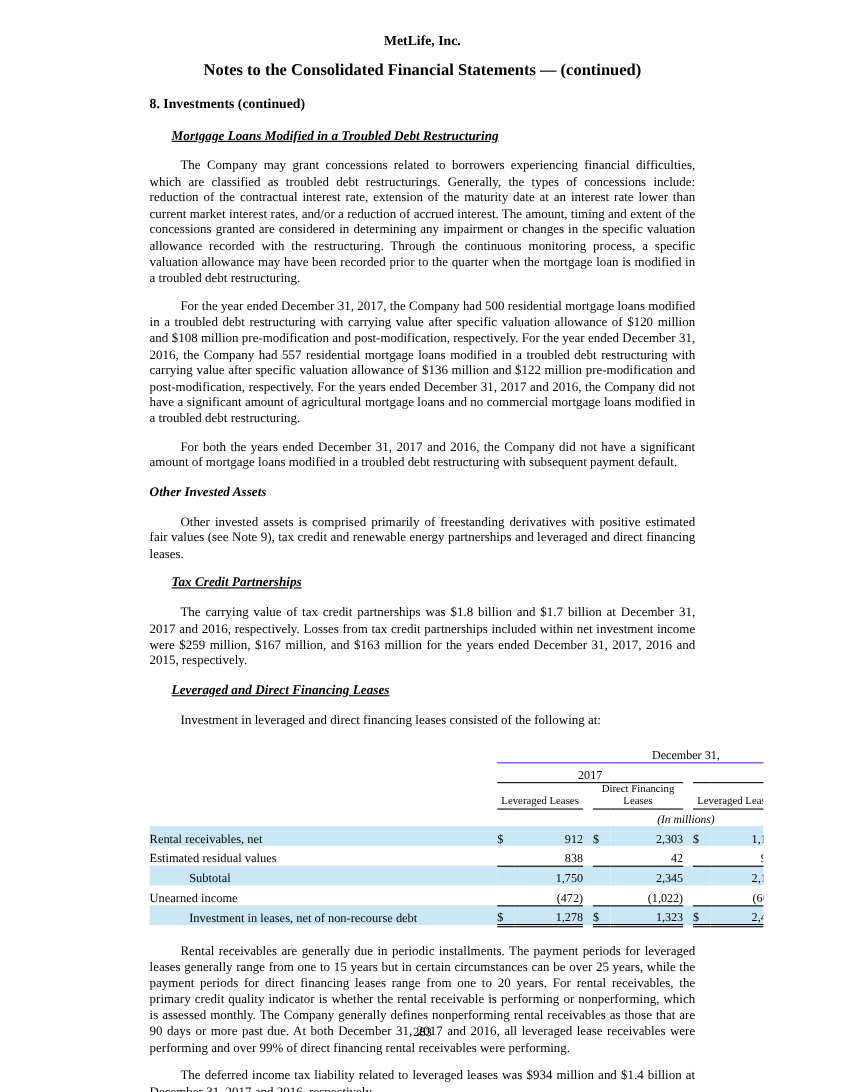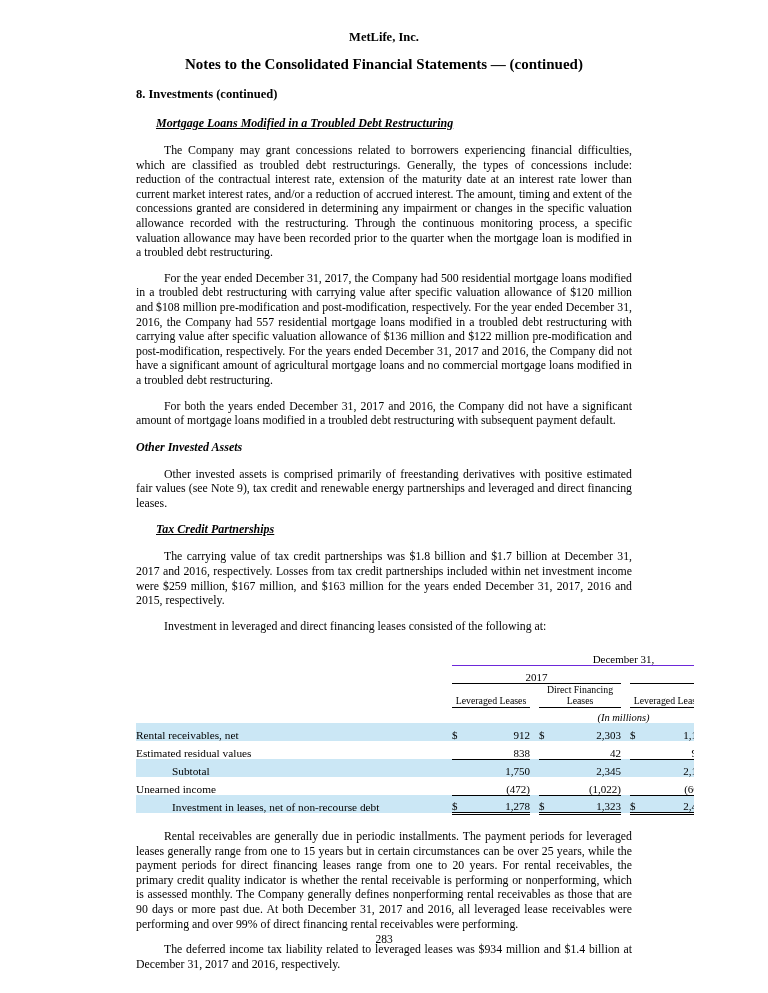--- a/index.html
+++ b/index.html
@@ -138,20 +138,21 @@
     <p class="body-para">The Company may grant concessions related to borrowers experiencing financial difficulties, which are classified as troubled debt restructurings. Generally, the types of concessions include: reduction of the contractual interest rate, extension of the maturity date at an interest rate lower than current market interest rates, and/or a reduction of accrued interest. The amount, timing and extent of the concessions granted are considered in determining any impairment or changes in the specific valuation allowance recorded with the restructuring. Through the continuous monitoring process, a specific valuation allowance may have been recorded prior to the quarter when the mortgage loan is modified in a troubled debt restructuring.</p>
     <p class="body-para">For the year ended December 31, 2017, the Company had 500 residential mortgage loans modified in a troubled debt restructuring with carrying value after specific valuation allowance of $120 million and $108 million pre-modification and post-modification, respectively. For the year ended December 31, 2016, the Company had 557 residential mortgage loans modified in a troubled debt restructuring with carrying value after specific valuation allowance of $136 million and $122 million pre-modification and post-modification, respectively. For the years ended December 31, 2017 and 2016, the Company did not have a significant amount of agricultural mortgage loans and no commercial mortgage loans modified in a troubled debt restructuring.</p>
     <p class="body-para">For both the years ended December 31, 2017 and 2016, the Company did not have a significant amount of mortgage loans modified in a troubled debt restructuring with subsequent payment default.</p>
 
     <div class="side-heading">Other Invested Assets</div>
     <p class="body-para">Other invested assets is comprised primarily of freestanding derivatives with positive estimated fair values (see Note 9), tax credit and renewable energy partnerships and leveraged and direct financing leases.</p>
 
     <div class="sub-heading">Tax Credit Partnerships</div>
     <p class="body-para">The carrying value of tax credit partnerships was $1.8 billion and $1.7 billion at December 31, 2017 and 2016, respectively. Losses from tax credit partnerships included within net investment income were $259 million, $167 million, and $163 million for the years ended December 31, 2017, 2016 and 2015, respectively.</p>
 
+    <div class="sub-heading">Leveraged and Direct Financing Leases</div>
     <p class="intro-para">Investment in leveraged and direct financing leases consisted of the following at:</p>
 
     <table class="fin">
       <colgroup>
         <col style="width:316px">
           <col style="width:16px">
           <col style="width:62px">
           <col style="width:9px">
         <col style="width:16px">
           <col style="width:66px">

